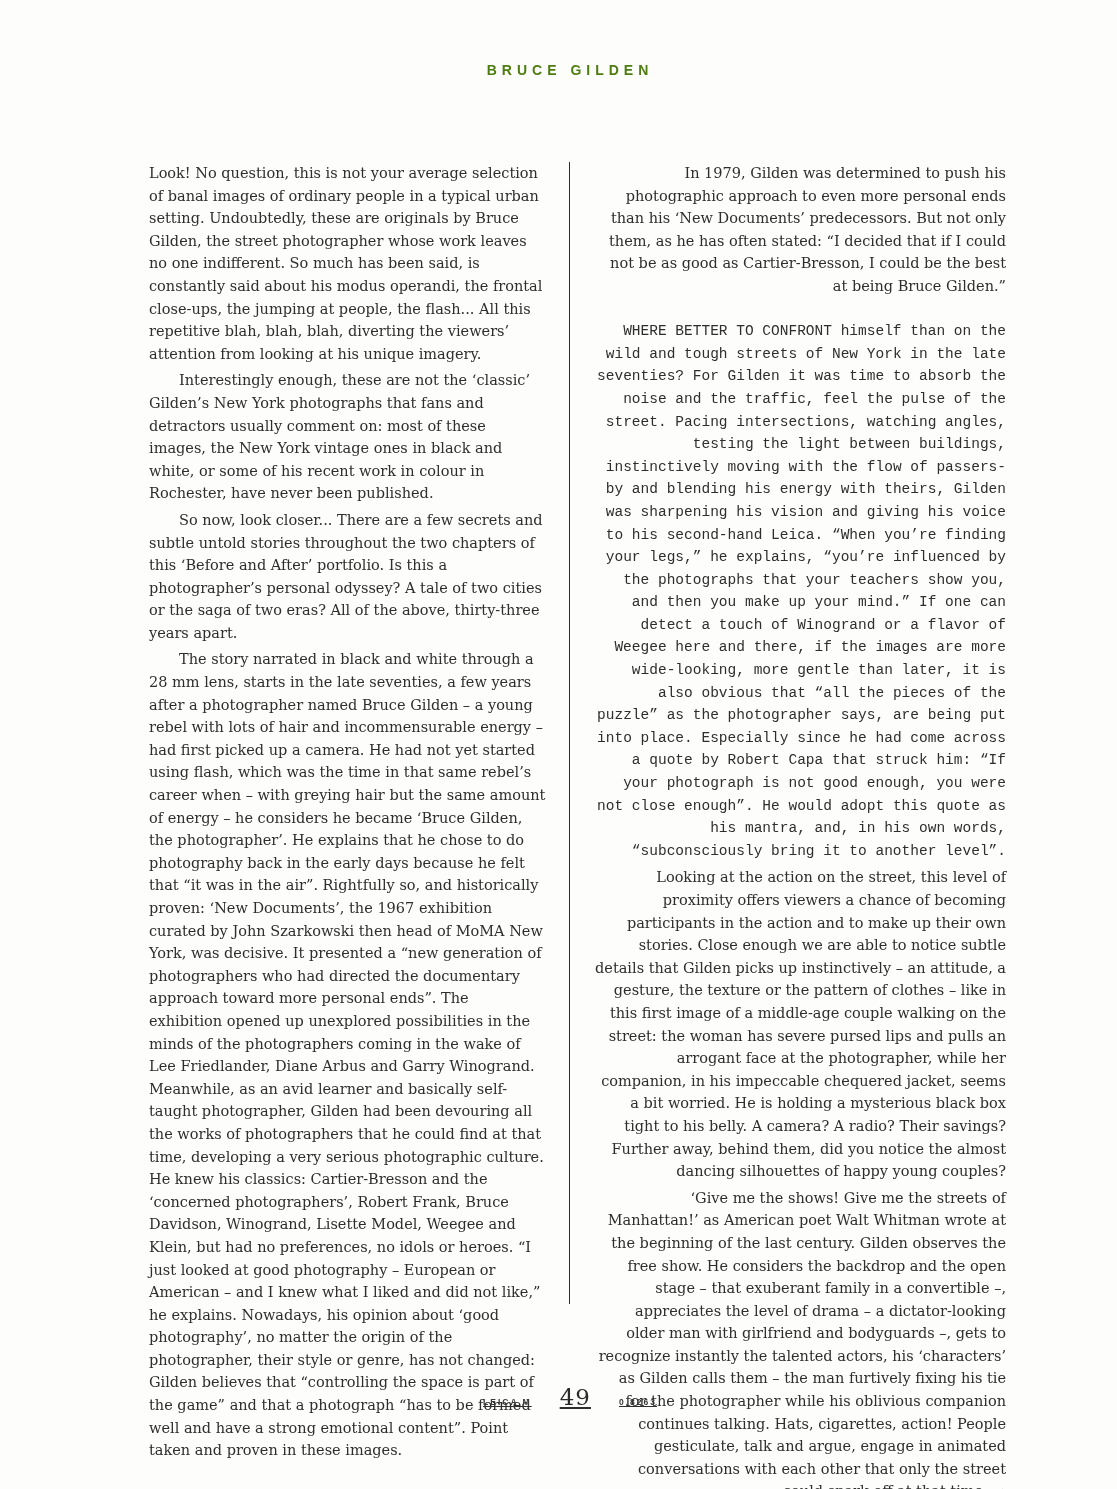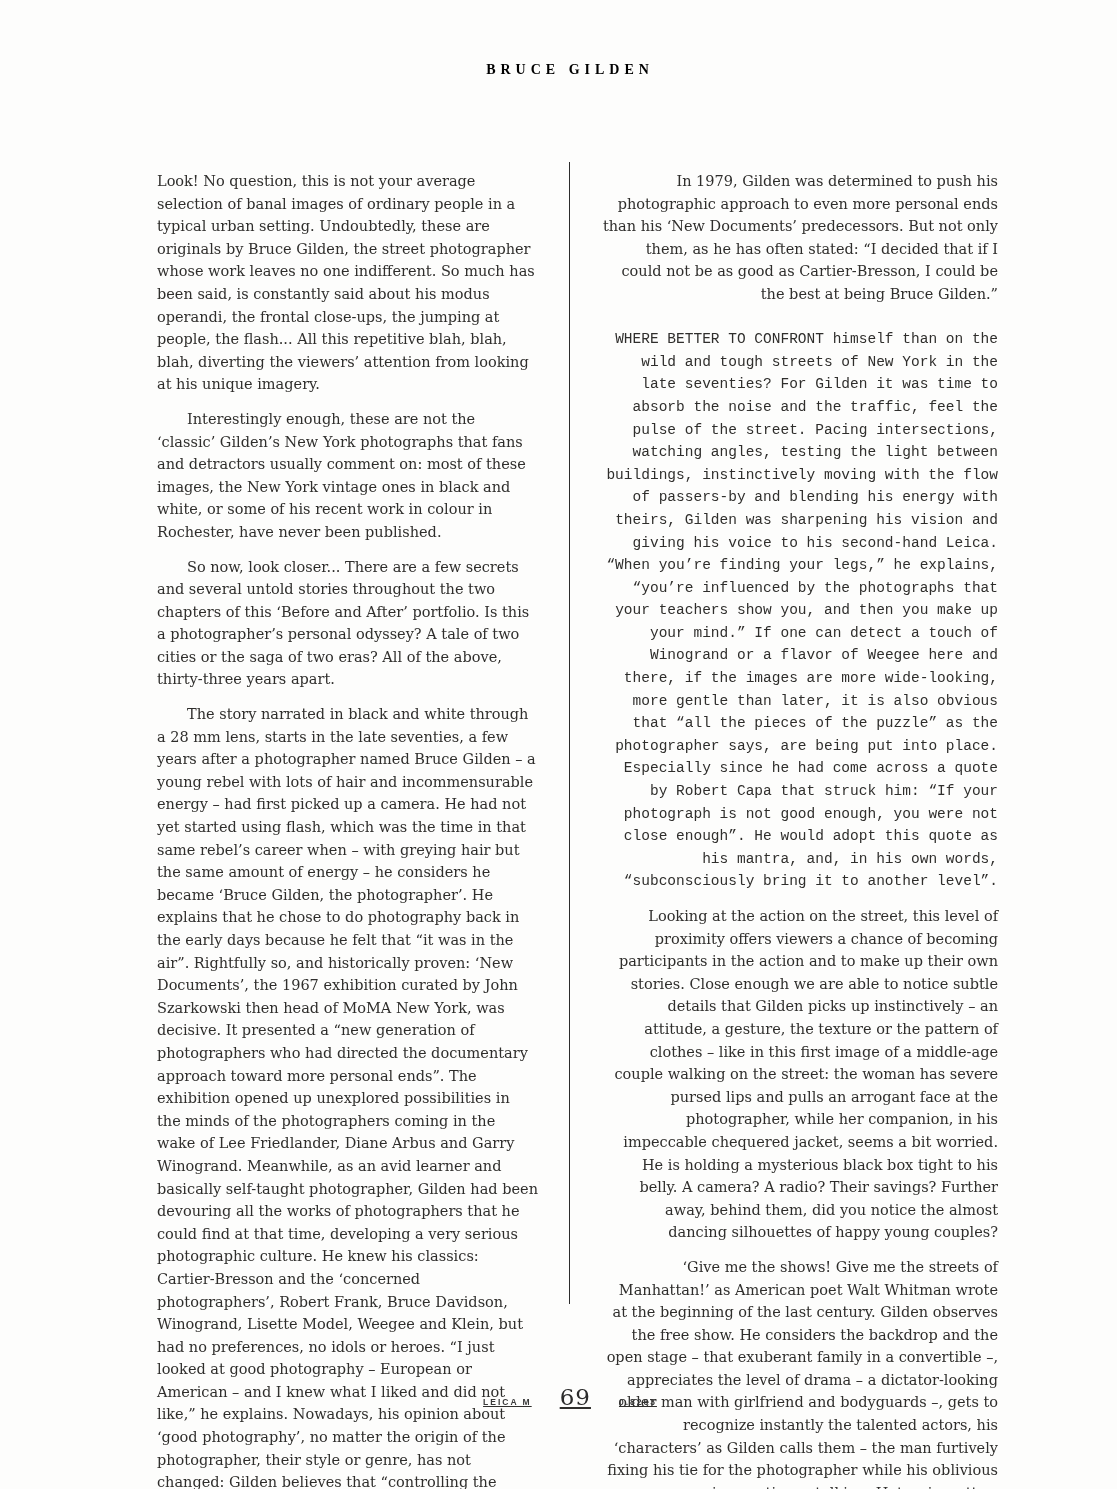--- a/index.html
+++ b/index.html
@@ -12,38 +12,38 @@
   .page {
     position: relative;
     width: 1117px; height: 1489px;
     background: #fdfdfc;
     overflow: hidden;
   }
   .header-title {
     position: absolute;
     top: 62px; left: 570px;
     transform: translateX(-50%);
-    font-family: Liberation Serif, serif;
+    font-family: Liberation Sans, sans-serif;
     font-weight: 700;
     font-size: 14px;
     letter-spacing: 5px;
-    color: #000000;
+    color: #4d7c0f;
     white-space: nowrap;
   }
   .column {
     position: absolute;
     top: 158px;
     font-size: 14.5px;
     line-height: 22.6px;
     text-align: left;
     color: #2f2e2c;
   }
   .col-left  { left: 145px; width: 405px; }
   .col-right { left: 590px; width: 420px; text-align: right; }
-  .column p { margin: 12px; }
+  .column p { margin: 4px; }
   .column p.indent { text-indent: 30px; }
   .column p.gap-before { margin-top: 22.6px; font-family: Liberation Mono, monospace; }
   .divider {
     position: absolute;
     left: 569px; top: 162px;
     width: 1px; height: 1142px;
     background: #2c2c2c;
   }
   .footer {
     position: absolute;
@@ -73,32 +73,32 @@
 </head>
 <body>
 
 <div class="page">
 
   <div class="header-title">BRUCE GILDEN</div>
 
   <div class="column col-left">
     <p>Look! No question, this is not your average selection of banal images of ordinary people in a typical urban setting. Undoubtedly, these are originals by Bruce Gilden, the street photographer whose work leaves no one indifferent. So much has been said, is constantly said about his modus operandi, the frontal close-ups, the jumping at people, the flash... All this repetitive blah, blah, blah, diverting the viewers’ attention from looking at his unique imagery.</p>
     <p class="indent">Interestingly enough, these are not the ‘classic’ Gilden’s New York photographs that fans and detractors usually comment on: most of these images, the New York vintage ones in black and white, or some of his recent work in colour in Rochester, have never been published.</p>
-    <p class="indent">So now, look closer... There are a few secrets and several untold stories throughout the two chapters of this ‘Before and After’ portfolio. Is this a photographer’s personal odyssey? A tale of two cities or the saga of two eras? All of the above, thirty-three years apart.</p>
+    <p class="indent">So now, look closer... There are a few secrets and subtle untold stories throughout the two chapters of this ‘Before and After’ portfolio. Is this a photographer’s personal odyssey? A tale of two cities or the saga of two eras? All of the above, thirty-three years apart.</p>
     <p class="indent">The story narrated in black and white through a 28 mm lens, starts in the late seventies, a few years after a photographer named Bruce Gilden – a young rebel with lots of hair and incommensurable energy – had first picked up a camera. He had not yet started using flash, which was the time in that same rebel’s career when – with greying hair but the same amount of energy – he considers he became ‘Bruce Gilden, the photographer’. He explains that he chose to do photography back in the early days because he felt that “it was in the air”. Rightfully so, and historically proven: ‘New Documents’, the 1967 exhibition curated by John Szarkowski then head of MoMA New York, was decisive. It presented a “new generation of photographers who had directed the documentary approach toward more personal ends”. The exhibition opened up unexplored possibilities in the minds of the photographers coming in the wake of Lee Friedlander, Diane Arbus and Garry Winogrand. Meanwhile, as an avid learner and basically self-taught photographer, Gilden had been devouring all the works of photographers that he could find at that time, developing a very serious photographic culture. He knew his classics: Cartier-Bresson and the ‘concerned photographers’, Robert Frank, Bruce Davidson, Winogrand, Lisette Model, Weegee and Klein, but had no preferences, no idols or heroes. “I just looked at good photography – European or American – and I knew what I liked and did not like,” he explains. Nowadays, his opinion about ‘good photography’, no matter the origin of the photographer, their style or genre, has not changed: Gilden believes that “controlling the space is part of the game” and that a photograph “has to be formed well and have a strong emotional content”. Point taken and proven in these images.</p>
   </div>
 
   <div class="divider"></div>
 
   <div class="column col-right">
     <p>In 1979, Gilden was determined to push his photographic approach to even more personal ends than his ‘New Documents’ predecessors. But not only them, as he has often stated: “I decided that if I could not be as good as Cartier-Bresson, I could be the best at being Bruce Gilden.”</p>
     <p class="gap-before">WHERE BETTER TO CONFRONT himself than on the wild and tough streets of New York in the late seventies? For Gilden it was time to absorb the noise and the traffic, feel the pulse of the street. Pacing intersections, watching angles, testing the light between buildings, instinctively moving with the flow of passers-by and blending his energy with theirs, Gilden was sharpening his vision and giving his voice to his second-hand Leica. “When you’re finding your legs,” he explains, “you’re influenced by the photographs that your teachers show you, and then you make up your mind.” If one can detect a touch of Winogrand or a flavor of Weegee here and there, if the images are more wide-looking, more gentle than later, it is also obvious that “all the pieces of the puzzle” as the photographer says, are being put into place. Especially since he had come across a quote by Robert Capa that struck him: “If your photograph is not good enough, you were not close enough”. He would adopt this quote as his mantra, and, in his own words, “subconsciously bring it to another level”.</p>
     <p class="indent">Looking at the action on the street, this level of proximity offers viewers a chance of becoming participants in the action and to make up their own stories. Close enough we are able to notice subtle details that Gilden picks up instinctively – an attitude, a gesture, the texture or the pattern of clothes – like in this first image of a middle-age couple walking on the street: the woman has severe pursed lips and pulls an arrogant face at the photographer, while her companion, in his impeccable chequered jacket, seems a bit worried. He is holding a mysterious black box tight to his belly. A camera? A radio? Their savings? Further away, behind them, did you notice the almost dancing silhouettes of happy young couples?</p>
     <p class="indent"><span>‘Give me the shows! Give me the streets of Manhattan!’ as American poet Walt Whitman wrote at the beginning of the last century. Gilden observes the free show. He considers the backdrop and the open stage – that exuberant family in a convertible –, appreciates the level of drama – a dictator-looking older man with girlfriend and bodyguards –, gets to recognize instantly the talented actors, his ‘characters’ as Gilden calls them – the man furtively fixing his tie for the photographer while his oblivious companion continues talking. Hats, cigarettes, action! People gesticulate, talk and argue, engage in animated conversations with each other that only the street could spark off at that time.</span>  <span class="arrow">→</span></p>
   </div>
 
   <div class="footer">
     <span class="mag">LEICA M</span>
-    <span class="pagenum">69</span>
+    <span class="pagenum">49</span>
     <span class="issue">0.8263</span>
   </div>
 
 </div>
 
 </body></html>

